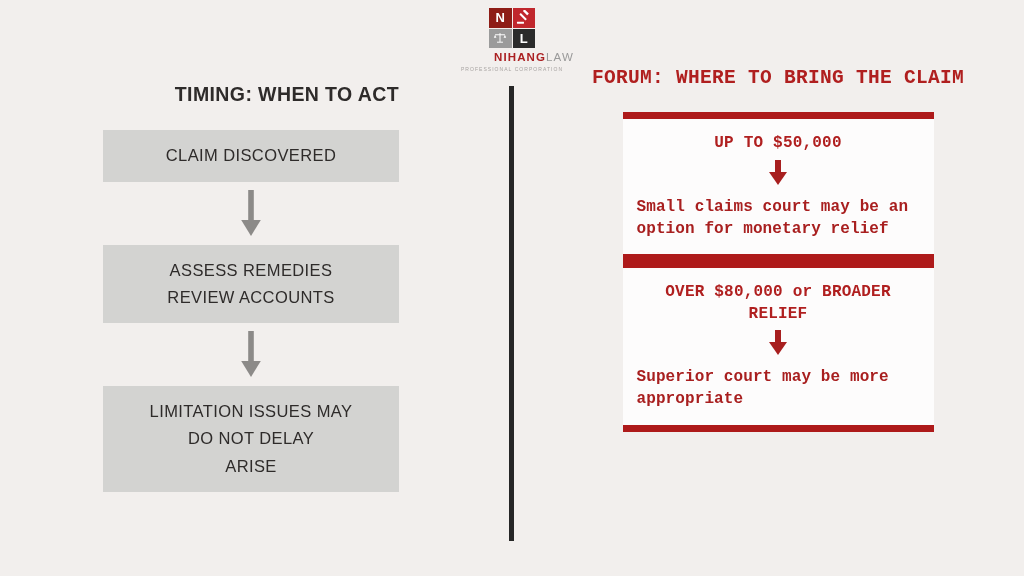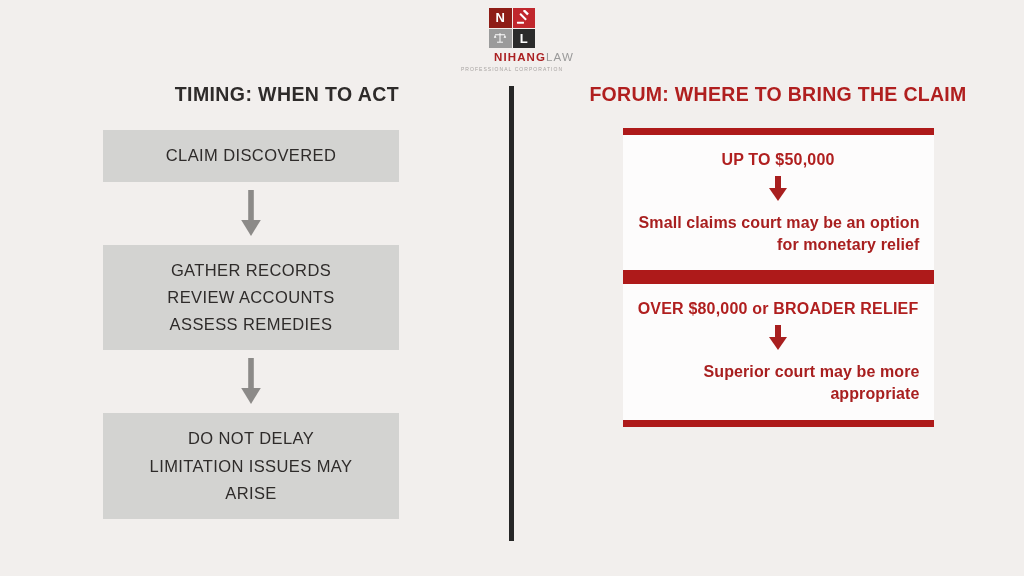--- a/index.html
+++ b/index.html
@@ -53,40 +53,40 @@
     display:flex; flex-direction:column; align-items:center; justify-content:center;
     padding:12px 8px;
   }
   .step-line{
     font-size:16.5px; color:#2e2b2a; letter-spacing:0.4px;
     line-height:1.65; text-align:center; white-space:nowrap;
   }
   .arrow-gray{ margin:8px 0 7px 0; display:block; }
 
   
-  .col-right{ position:absolute; left:565px; top:84px; width:426px; }
+  .col-right{ position:absolute; left:565px; top:68px; width:426px;font-family:Liberation Mono, monospace; }
   .title-right{
     text-align:center; font-size:19.5px; font-weight:bold;
     letter-spacing:0.3px; color:#b01f1f; line-height:1.1;
   }
   .cards{ margin-top:23px; display:flex; flex-direction:column; align-items:center; }
   .card{ width:311px; }
   .card-bar{ height:7px; background:#ae1a1a; }
   .card-body{
     background:#fdfcfc; padding:14px 14px 14px 14px;
     display:flex; flex-direction:column; align-items:center;
   }
   .card-head{
     font-size:16px; font-weight:bold; color:#b01f1f;
     text-align:center; line-height:1.33; letter-spacing:0.2px;
   }
   .card-arrow{ margin:5px 0 10px 0; display:block; }
   .card-desc{
     font-size:16px; font-weight:bold; color:#a81f1f;
-    text-align:right; line-height:1.4; letter-spacing:0.1px;
+    text-align:left; line-height:1.4; letter-spacing:0.1px;
   }
 </style>
 </head>
 <body>
 
 <div class="logo-wrap">
   <div class="logo-grid">
     <div class="logo-cell c1">
       <span class="logo-letter">N</span>
     </div>
@@ -129,33 +129,32 @@
     <div class="step-box">
       <div class="step-line">CLAIM DISCOVERED</div>
     </div>
 
     <svg class="arrow-gray" width="24" height="48" viewBox="0 0 24 48">
       <rect x="9.2" y="0" width="5.6" height="32" fill="#8c8a88"></rect>
       <path d="M2.2 30 L21.8 30 L12 46 Z" fill="#8c8a88"></path>
     </svg>
 
     <div class="step-box">
-      <div class="step-line">GATHER RECORDS</div>
+      <div class="step-line">ASSESS REMEDIES</div>
       <div class="step-line">REVIEW ACCOUNTS</div>
-      <div class="step-line">ASSESS REMEDIES</div>
     </div>
 
     <svg class="arrow-gray" width="24" height="48" viewBox="0 0 24 48">
       <rect x="9.2" y="0" width="5.6" height="32" fill="#8c8a88"></rect>
       <path d="M2.2 30 L21.8 30 L12 46 Z" fill="#8c8a88"></path>
     </svg>
 
     <div class="step-box">
+      <div class="step-line">LIMITATION ISSUES MAY</div>
       <div class="step-line">DO NOT DELAY</div>
-      <div class="step-line">LIMITATION ISSUES MAY</div>
       <div class="step-line">ARISE</div>
     </div>
 
   </div>
 </div>
 
 <div class="col-right">
   <div class="title-right">FORUM: WHERE TO BRING THE CLAIM</div>
   <div class="cards">
 

